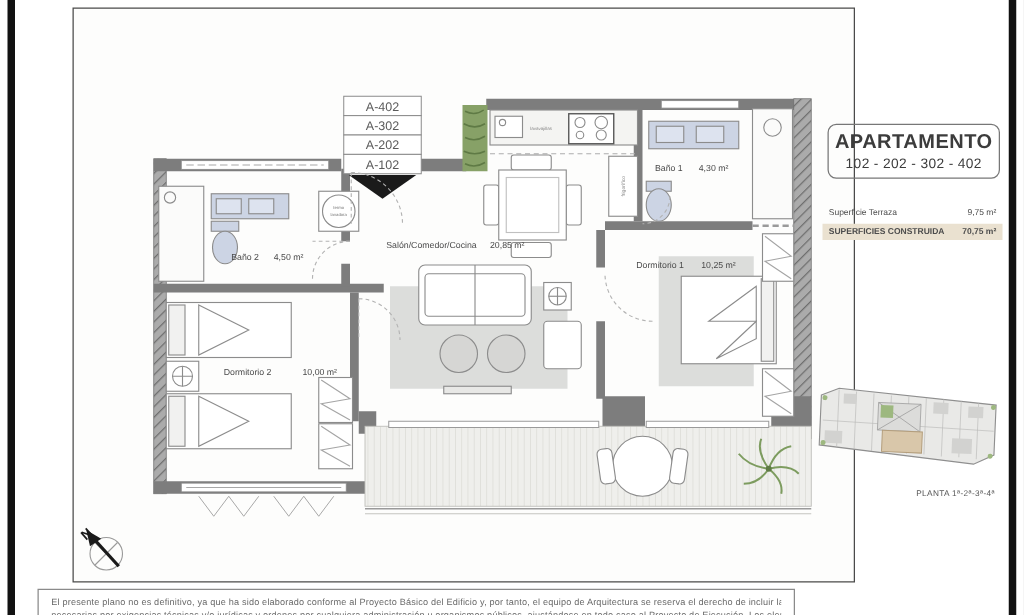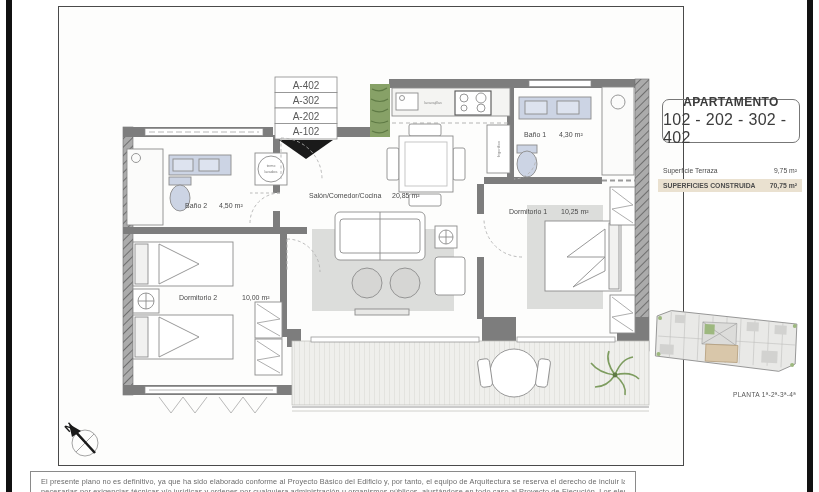--- a/index.html
+++ b/index.html
@@ -10,22 +10,22 @@
   .side-bar.right{left:807px;}
   .plan-box{position:absolute;left:20px;top:6px;width:624px;height:458px;border:1px solid #4a4a4a;background:#fdfdfc;margin-left:38px;}
   .disclaimer-box{position:absolute;left:30px;top:471px;width:606px;height:40px;border:1px solid #8a8a8a;
                   padding:5px 10px 0 10px;box-sizing:border-box;background:#fff;}
   .disclaimer-box p{margin:0;font-size:7.3px;line-height:9.5px;color:#6a6a6a;letter-spacing:.15px;
                     text-align:justify;white-space:nowrap;overflow:hidden;}
   
   .info-panel{position:absolute;left:650px;top:0;width:152px;height:464px;}
   .apt-box{position:absolute;left:12px;top:99px;width:136px;height:42px;border:1.3px solid #777;
            border-radius:7px;display:flex;flex-direction:column;align-items:center;justify-content:center;}
-  .apt-title{font-size:12px;font-weight:bold;color:#3c3c3c;letter-spacing:.4px;}
-  .apt-units{font-size:16px;color:#3c3c3c;margin-top:2px;letter-spacing:.3px;}
+  .apt-title{font-size:16px;font-weight:bold;color:#3c3c3c;letter-spacing:.4px;}
+  .apt-units{font-size:11px;color:#3c3c3c;margin-top:2px;letter-spacing:.3px;}
   .surface-rows{position:absolute;left:8px;top:164px;width:144px;}
   .srow{display:flex;justify-content:space-between;align-items:center;padding:3px 5px;font-size:6.8px;color:#4d4d4d;}
   .srow .val{color:#4d4d4d;}
   .srow.hl{background:#eae1d0;font-weight:bold;margin-top:2px;}
   .keyplan-wrap{position:absolute;left:0px;top:305px;width:152px;}
   .keyplan-caption{font-size:6.6px;color:#555;text-align:right;padding-right:6px;margin-top:2px;letter-spacing:.3px;}
   svg text{font-family:"Liberation Sans",sans-serif;}
 </style>
 </head>
 <body>

